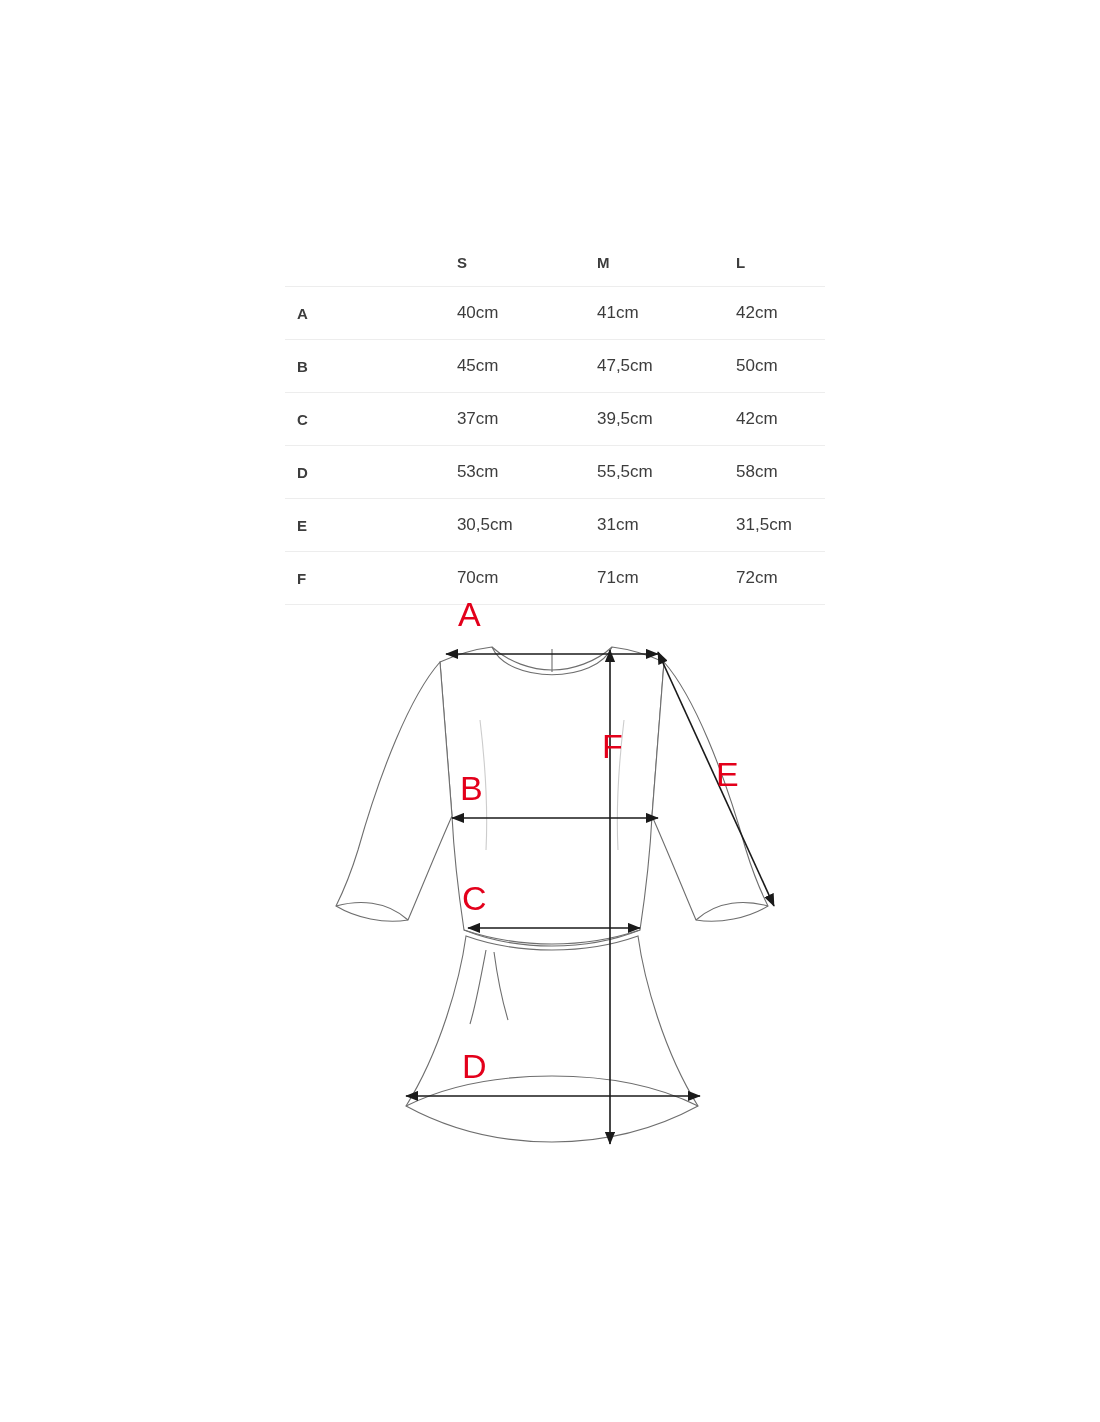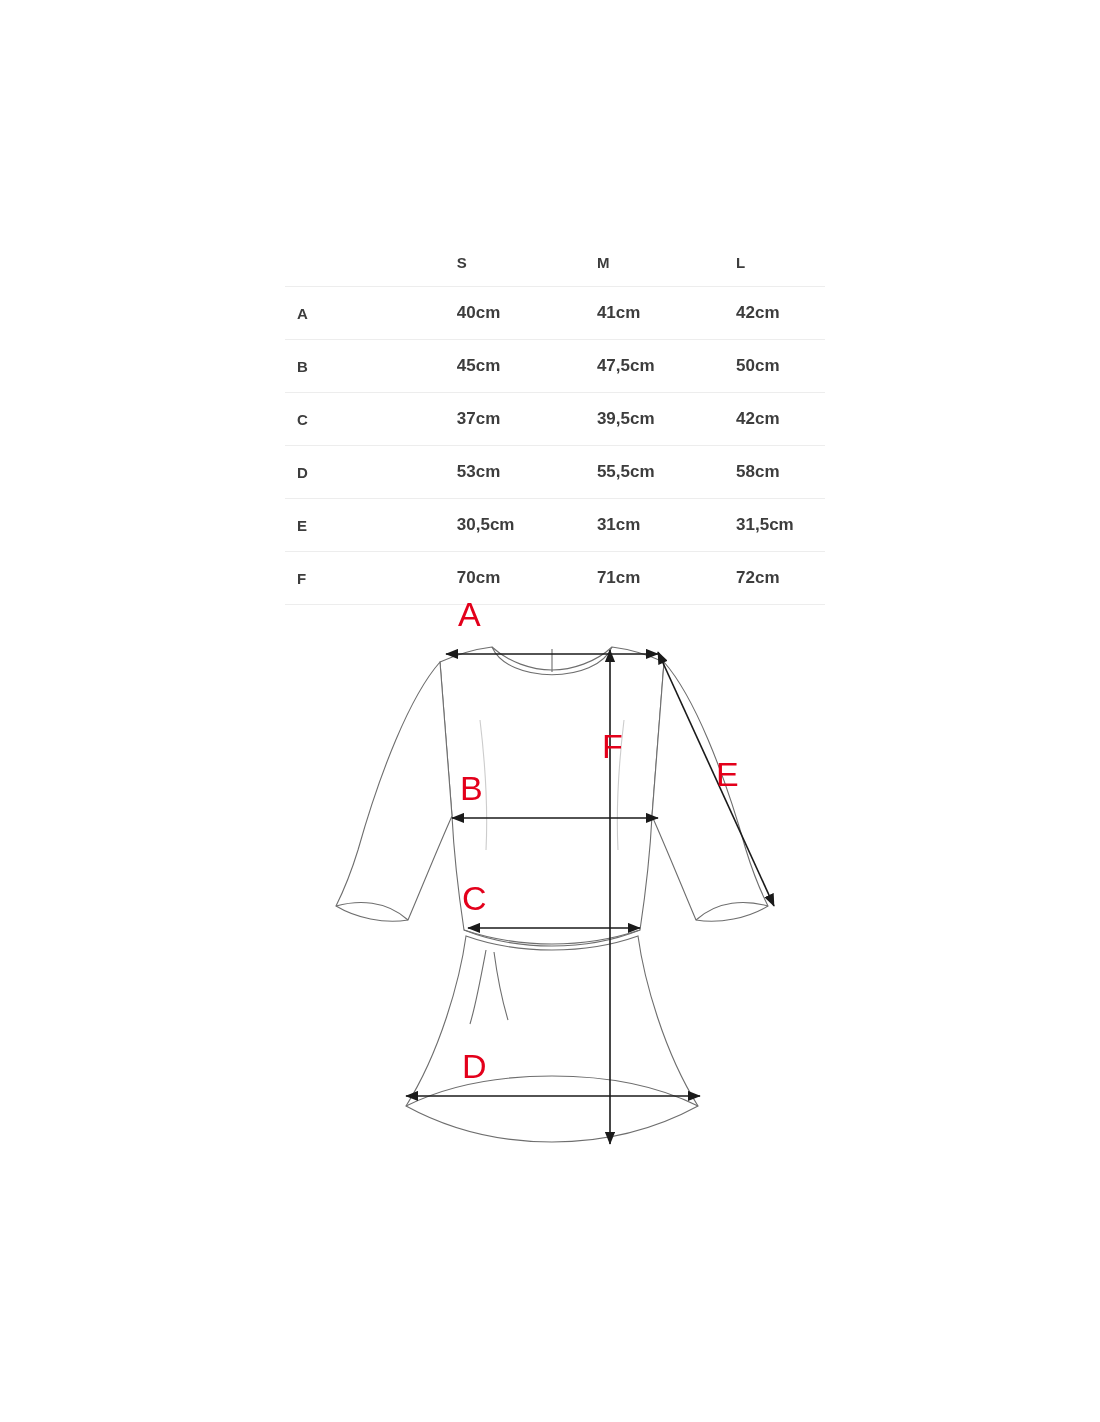--- a/index.html
+++ b/index.html
@@ -31,21 +31,21 @@
     top: 238px;
     width: 540px;
     border-collapse: collapse;
     font-size: 17px;
   }
   #size-table th, #size-table td {
     text-align: left;
     padding: 0;
     height: 52px;
     vertical-align: middle;
-    font-weight: bold;
+    font-weight: normal;
     color: #3d3d3d;
     border-bottom: 1px solid #ededed;
   }
   #size-table thead th {
     border-bottom: 1px solid #ededed;
     font-weight: bold;
     font-size: 15px;
     letter-spacing: 0.3px;
     color: #3d3d3d;
     height: 48px;

